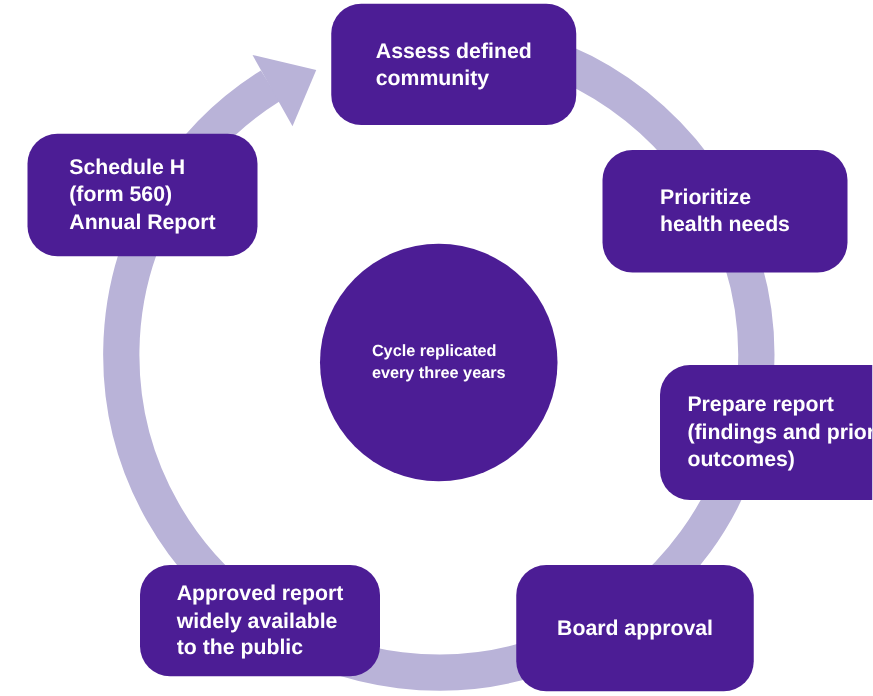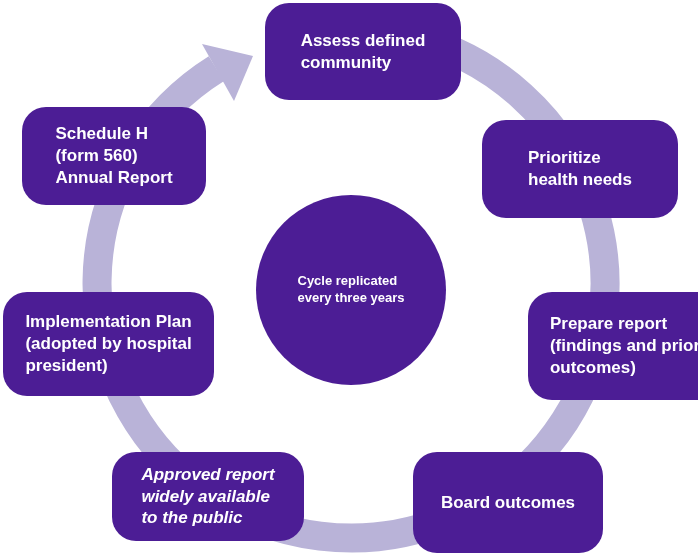--- a/index.html
+++ b/index.html
@@ -50,21 +50,21 @@
     width: 190px;
     height: 190px;
     border-radius: 50%;
     font-size: 13px;
     font-weight: 700;
   }
   .box-assess         { left: 265px; top: 3px;   width: 196px; height: 97px;  }
   .box-prioritize     { left: 482px; top: 105px; width: 196px; height: 98px; margin-top: 15px;  }
   .box-prepare        { left: 528px; top: 292px; width: 194px; height: 108px;  }
   .box-board          { left: 413px; top: 452px; width: 190px; height: 101px; }
-  .box-approved       { left: 112px; top: 452px; width: 192px; height: 89px; font-style: italic; }
+  .box-approved       { left: 112px; top: 452px; width: 192px; height: 89px; }
   .box-implementation { left: 3px;   top: 292px; width: 211px; height: 104px; }
   .box-schedule       { left: 22px;  top: 107px; width: 184px; height: 98px;  }
 </style>
 </head>
 <body>
 
 <div class="canvas">
 
   <svg class="ring-svg" viewBox="0 0 698 557" aria-hidden="true">
     <path d="M 285.26 38.65 A 254 254 0 1 1 216.40 68.60" fill="none" stroke-width="29" stroke="#b9b3d8"></path>
@@ -86,34 +86,29 @@
 health needs</span>
   </div>
 
   <div class="node step-box box-prepare">
     <span class="label">Prepare report
 (findings and prior
 outcomes)</span>
   </div>
 
   <div class="node step-box box-board">
-    <span class="label">Board outcomes</span>
+    <span class="label">Board approval</span>
   </div>
 
   <div class="node step-box box-approved">
     <span class="label">Approved report
 widely available
 to the public</span>
   </div>
 
-  <div class="node step-box box-implementation">
-    <span class="label">Implementation Plan
-(adopted by hospital
-president)</span>
-  </div>
 
   <div class="node step-box box-schedule">
     <span class="label">Schedule H
 (form 560)
 Annual Report</span>
   </div>
 
 </div>
 
 </body></html>

